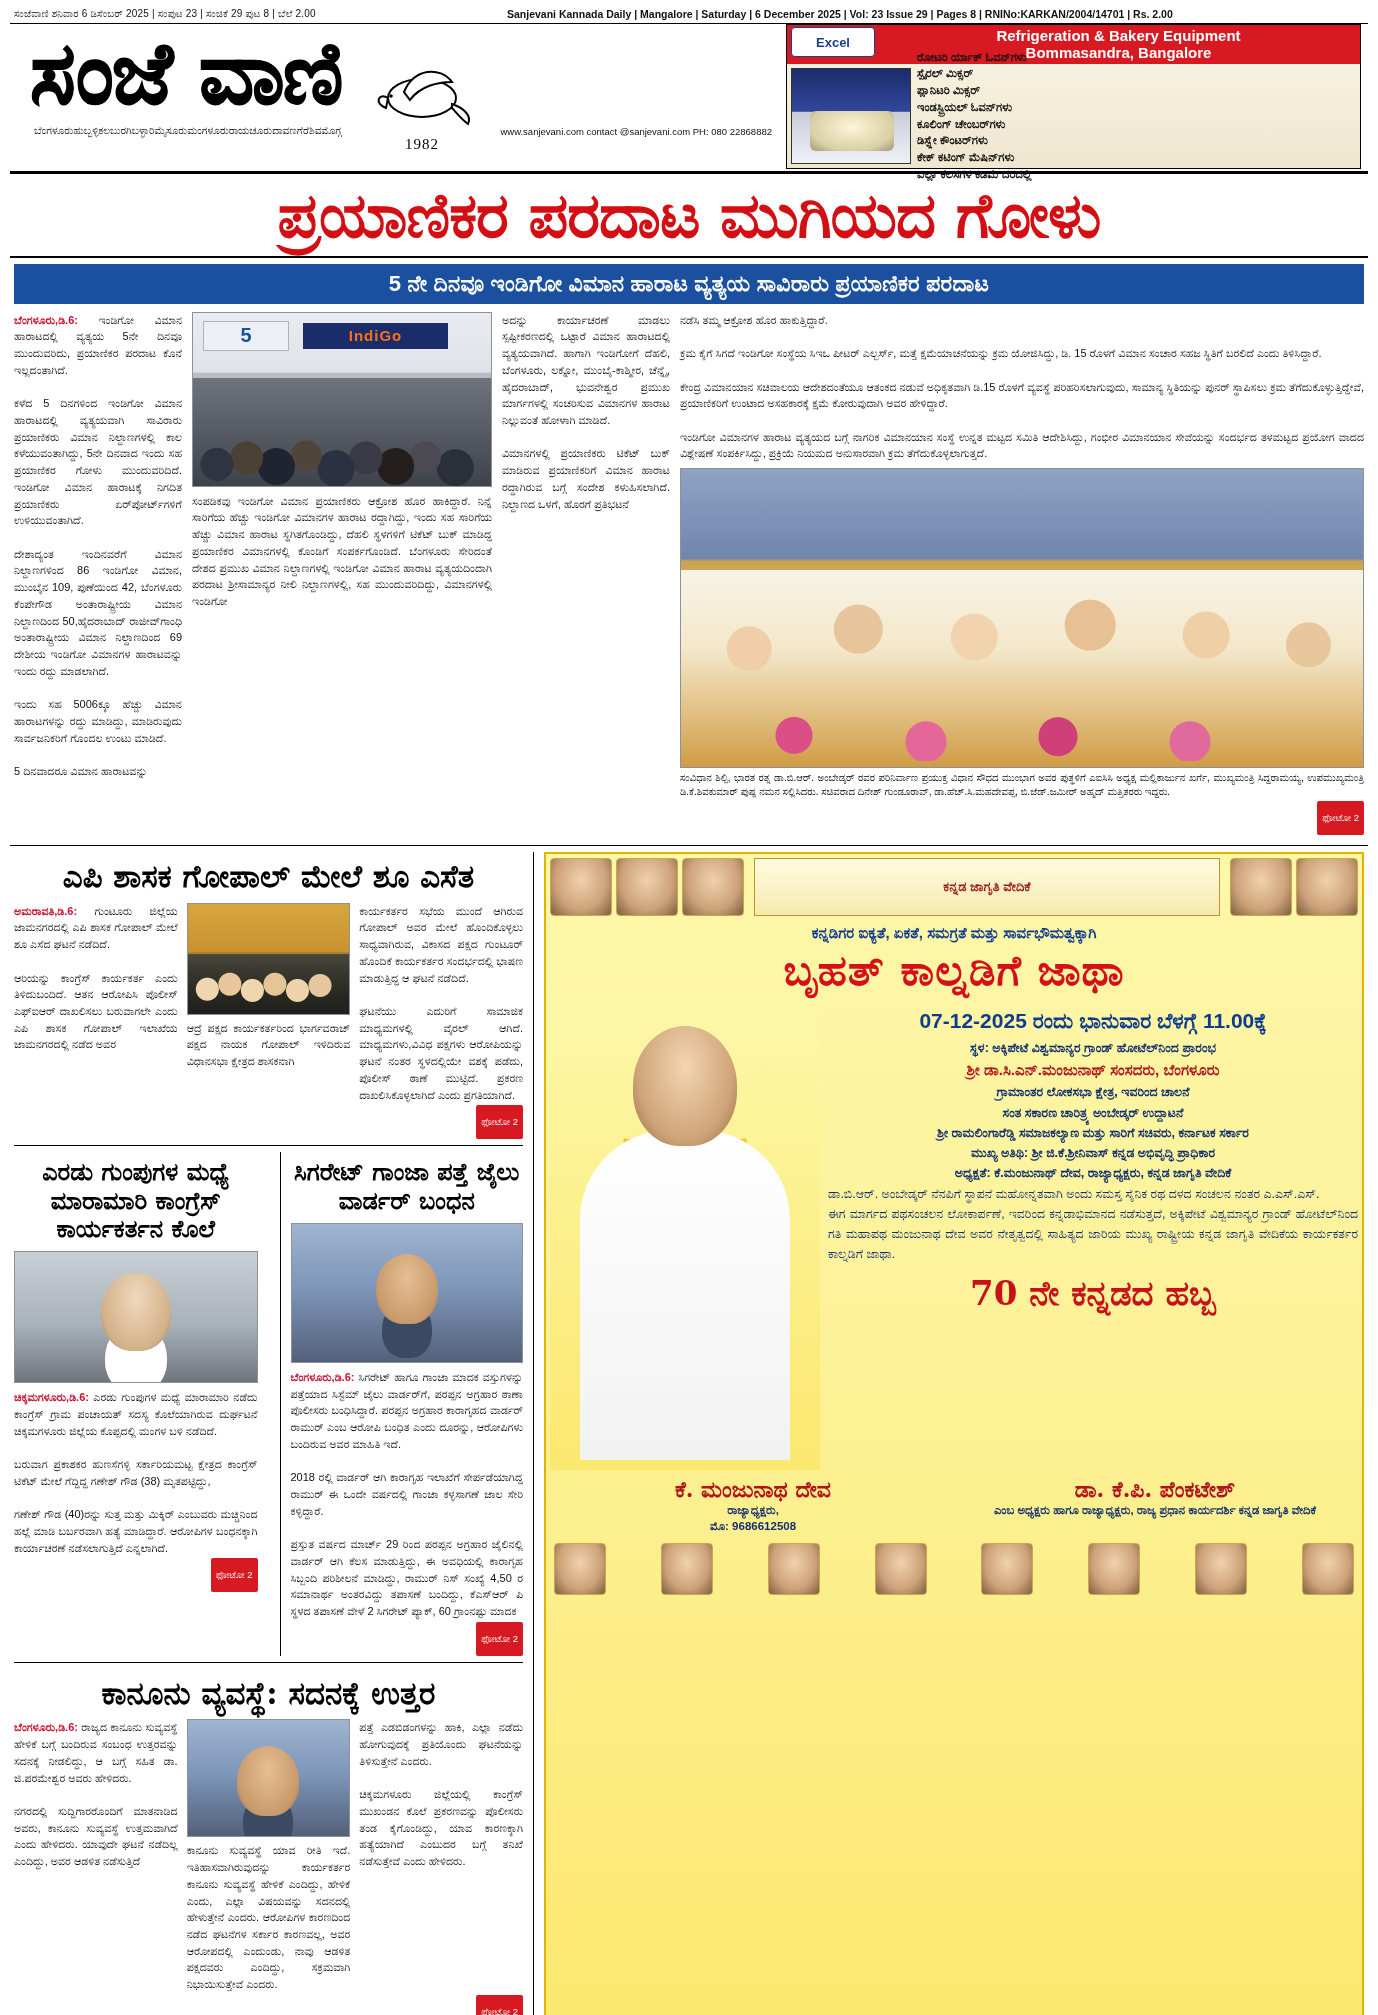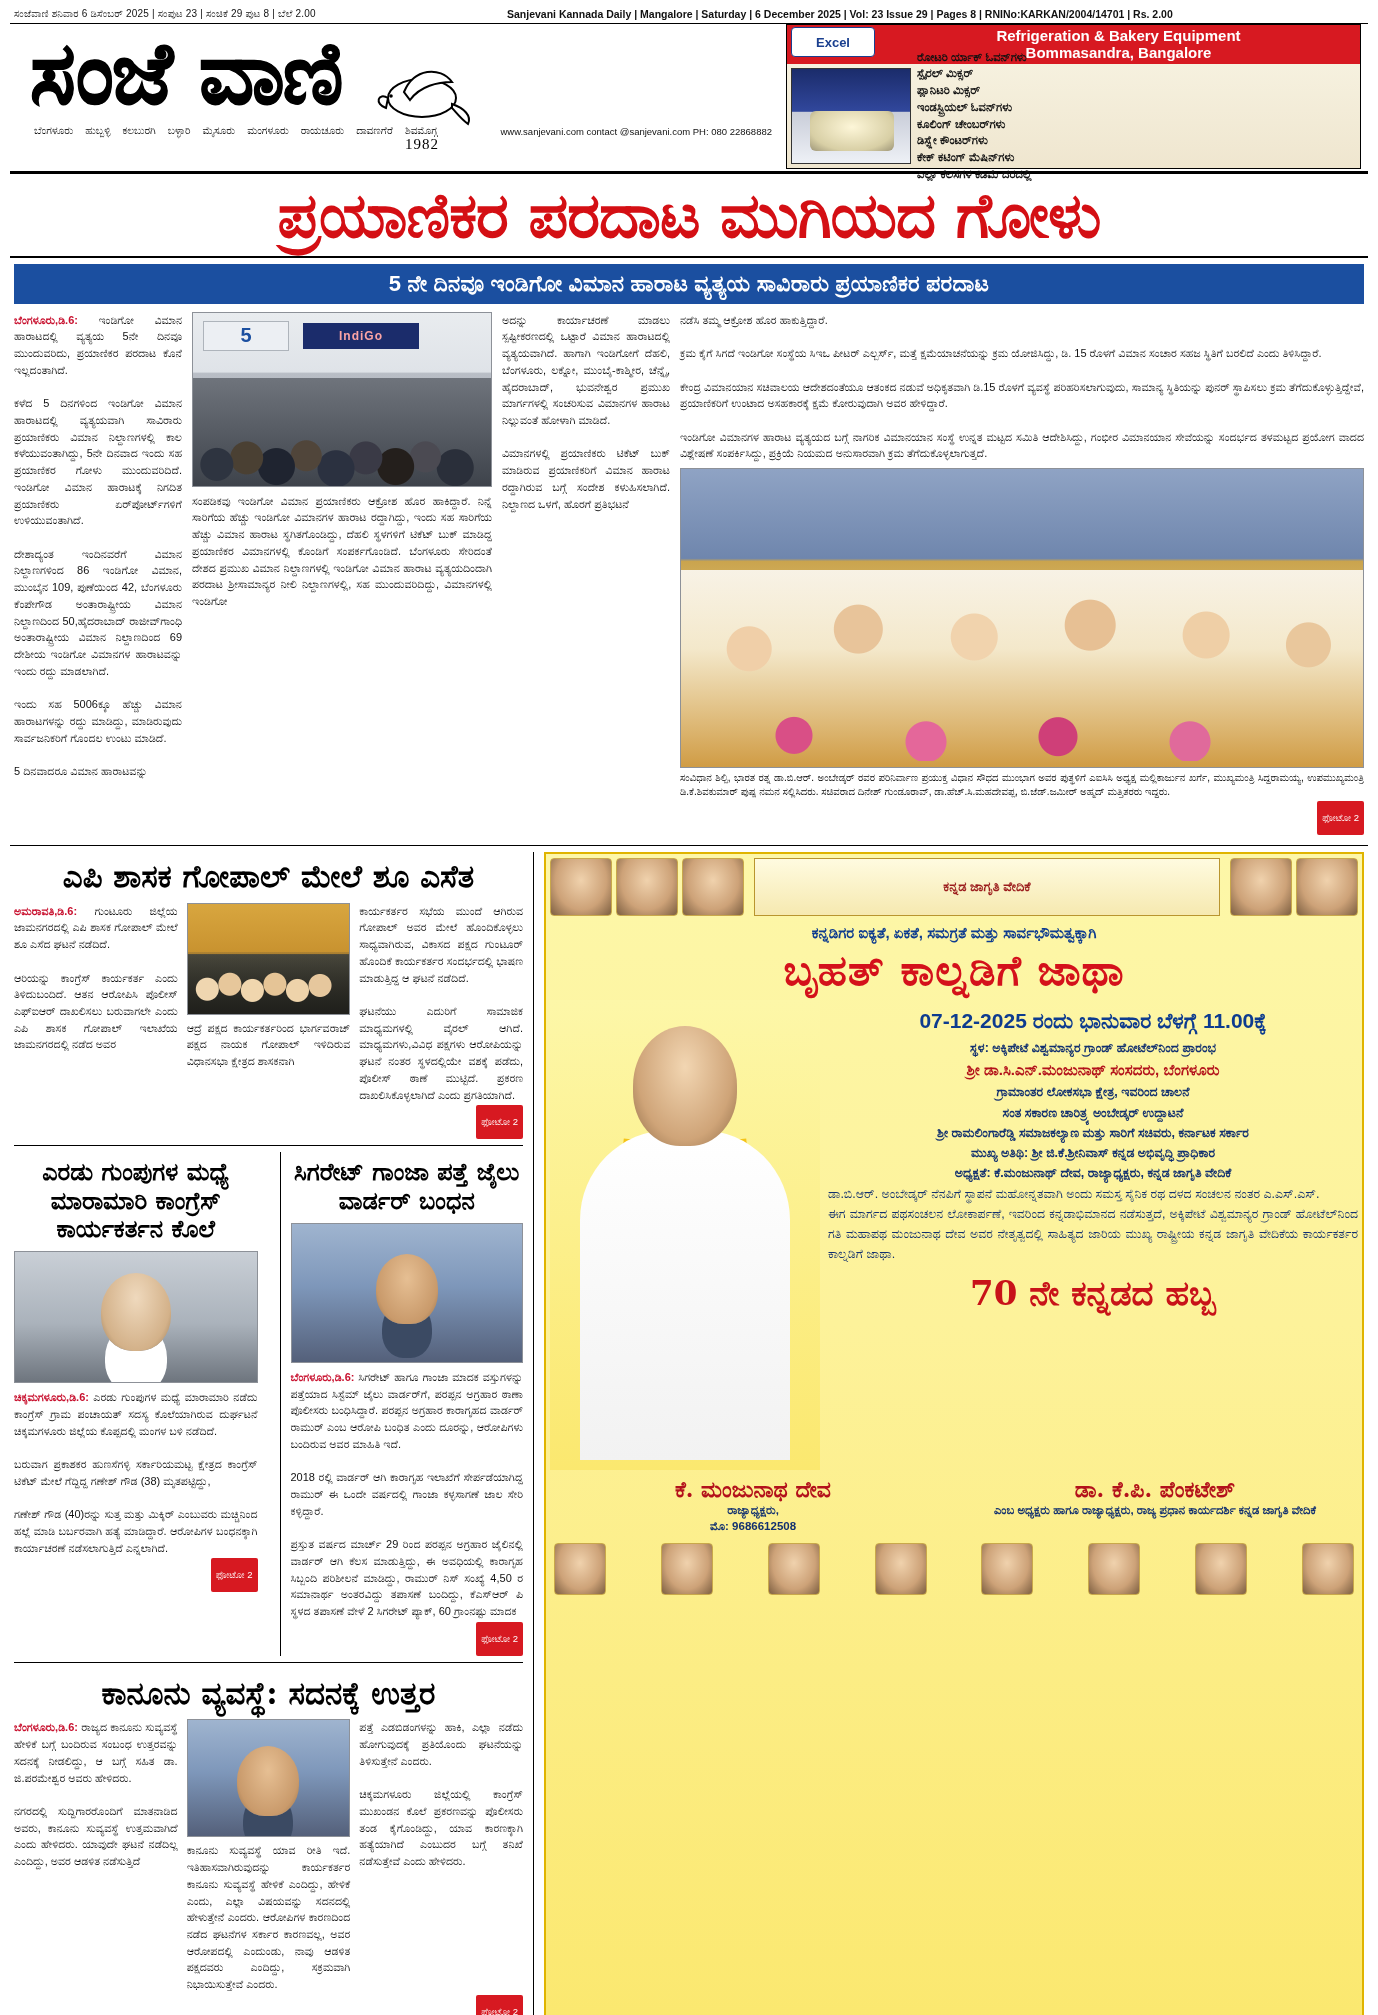--- a/index.html
+++ b/index.html
@@ -60,21 +60,21 @@
   .est-year {
     position: absolute;
     left: 395px;
     top: 112px;
     font-family: "Liberation Serif", serif;
     font-size: 15px;
     letter-spacing: 1px;
   }
   .mast-cities {
     display: flex;
-    gap: 12px;
+    gap: 0;
     font-size: 10.5px;
     padding: 8px 0 2px 24px;
     color: #111;
   }
   .mast-weburl {
     position: absolute;
     right: 8px;
     bottom: 2px;
     font-size: 9.5px;
     color: #111;
@@ -219,22 +219,22 @@
       linear-gradient(180deg,#e9ecef 0%, #dfe3e8 34%, #b9bec6 35%, #9aa0a8 100%);
   }
   .ph-airport .sign {
     position: absolute; left: 10px; top: 8px;
     width: 86px; height: 30px; background: #eceff3; border: 1px solid #aeb4bb;
     display:flex;align-items:center;justify-content:center;
     font-size: 20px; color:#1b4fa0; font-weight:700;
   }
   .ph-airport .indigo {
     position:absolute; left: 110px; top: 10px;
-    width: 116px; height: 26px; background: #1b2c6b; color:#fca5a5;
-    font-size: 12px; display:flex;align-items:center;justify-content:center;
+    width: 145px; height: 26px; background: #1b2c6b; color:#f97316;
+    font-size: 15px; display:flex;align-items:center;justify-content:center;
     letter-spacing:1px; font-weight:700;
   }
   .ph-airport .crowd {
     position:absolute; left:0; right:0; bottom:0; height: 108px;
     background:
       radial-gradient(circle at 8% 80%, #2e3440 0 16px, transparent 17px),
       radial-gradient(circle at 18% 74%, #4a4033 0 16px, transparent 17px),
       radial-gradient(circle at 28% 82%, #1f2430 0 18px, transparent 19px),
       radial-gradient(circle at 38% 72%, #50453a 0 15px, transparent 16px),
       radial-gradient(circle at 48% 84%, #2b3140 0 18px, transparent 19px),

